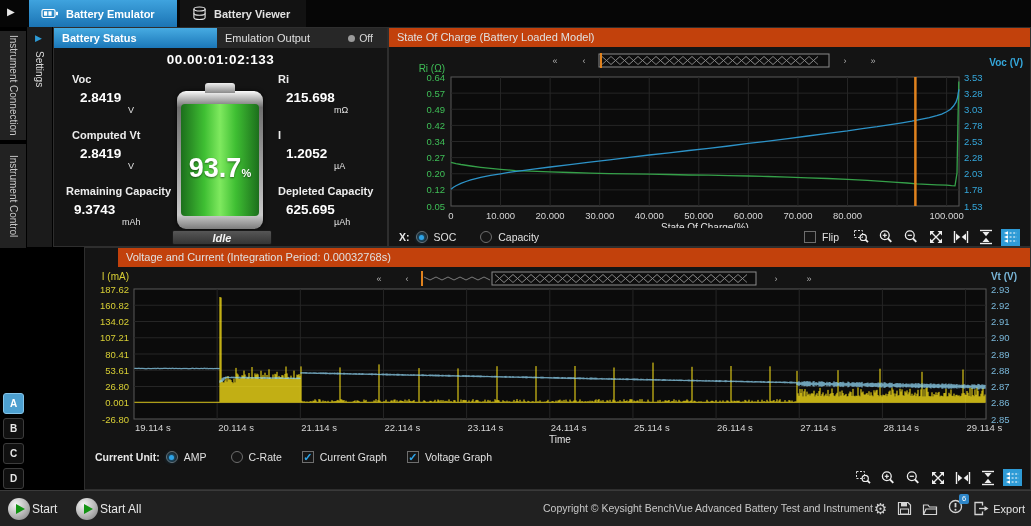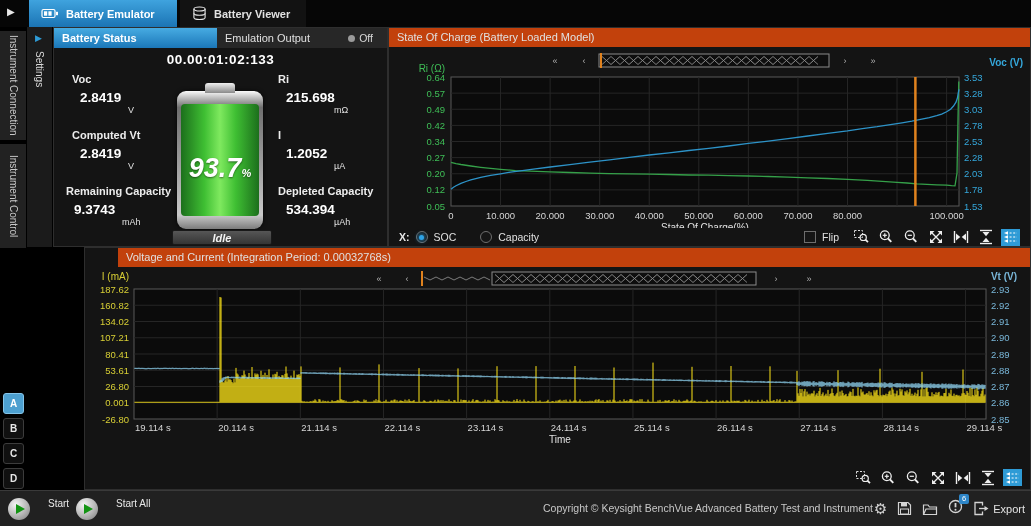--- a/index.html
+++ b/index.html
@@ -46,21 +46,21 @@
           color:#fff;font-size:11px;font-weight:bold;line-height:20px;padding-left:8px;}
   .bs-out{margin-left:8px;font-size:11px;color:#e0e0e0;}
   .bs-off{margin-left:auto;margin-right:14px;display:flex;align-items:center;gap:4px;font-size:10.5px;color:#d8d8d8;}
   .offdot{width:7px;height:7px;border-radius:50%;background:#9a9a9a;}
   .timer{position:absolute;left:0;top:24px;width:100%;text-align:center;
          font-size:13.5px;font-weight:bold;color:#fff;letter-spacing:.5px;}
   .metric{position:absolute;}
   .m-label{font-size:11px;font-weight:bold;color:#ececec;white-space:nowrap;}
   .m-value{font-size:13.5px;font-weight:bold;color:#fff;padding-left:8px;margin-top:5px;}
   .m-unit{font-size:9px;color:#e0e0e0;padding-left:56px;margin-top:0px;}
-  .battery{position:absolute;left:123px;top:55px;width:86px;height:146px;font-style:italic;}
+  .battery{position:absolute;left:123px;top:55px;width:86px;height:146px;}
   .bat-nub{position:absolute;left:28px;top:0;width:30px;height:10px;border-radius:3px 3px 0 0;
            background:linear-gradient(180deg,#f0f0f0,#8a8a8a);}
   .bat-body{position:absolute;left:0;top:8px;width:86px;height:138px;border-radius:9px;
            background:linear-gradient(180deg,#fafafa 0%,#9b9b9b 8%,#6f6f6f 12%,#c9c9c9 90%,#7c7c7c 100%);
            box-shadow:0 0 4px rgba(0,0,0,.8);}
   .bat-green{position:absolute;left:4px;top:13px;right:4px;bottom:13px;border-radius:4px;
            background:linear-gradient(90deg,#1c6f1c 0%,#3fbf33 30%,#7fe95f 50%,#3fbf33 70%,#1c6f1c 100%);}
   .bat-pct{position:absolute;left:0;top:56%;width:100%;transform:translateY(-50%);
            text-align:center;color:#fff;font-size:27px;font-weight:bold;text-shadow:0 1px 2px rgba(0,0,0,.5);}
   .bat-pct .u{font-size:11px;font-weight:bold;}
@@ -86,21 +86,21 @@
   .cbx{width:12px;height:12px;border:1px solid #6e6e6e;background:#161616;color:#2ea3e6;
         font-size:11px;font-weight:bold;line-height:10px;text-align:center;}
   .cbx.on::after{content:"✓";}
   .tools{display:flex;align-items:center;}
   .ztool{width:19px;height:17px;display:inline-flex;align-items:center;justify-content:center;margin-left:6px;}
   .ztool.sel{background:#2e9bd6;}
   .vc-tools{position:absolute;right:8px;top:221px;display:flex;align-items:center;}
 
   
   .bottombar{position:absolute;left:0;top:490px;width:1031px;height:36px;background:#212121;border-top:1px solid #3a3a3a;}
-  .startgrp{position:absolute;top:7px;display:flex;align-items:flex-start;gap:18px;font-size:10px;color:#e8e8e8;}
+  .startgrp{position:absolute;top:7px;display:flex;align-items:center;gap:2px;font-size:12px;color:#e8e8e8;}
   .play-btn{width:22px;height:22px;border-radius:50%;
         background:radial-gradient(circle at 35% 30%,#f4f4f4,#b5b5b5 55%,#787878);
         display:flex;align-items:center;justify-content:center;}
   .play-tri{width:0;height:0;border-top:5px solid transparent;border-bottom:5px solid transparent;
         border-left:9px solid #139413;margin-left:3px;}
   .copyright{position:absolute;left:543px;top:11px;font-size:10.5px;color:#c8c8c8;}
   .sysicons{position:absolute;right:6px;top:8px;display:flex;align-items:center;gap:10px;}
   .gear{font-size:15px;color:#d4d4d4;line-height:18px;}
   .alertwrap{position:relative;}
   .badge{position:absolute;right:-6px;top:-5px;min-width:10px;height:10px;background:#2e86c8;border-radius:2px;
@@ -179,21 +179,21 @@
       <div class="m-value">1.2052</div>
       <div class="m-unit">µA</div>
     </div>
     <div class="metric" style="left:12px;top:157px">
       <div class="m-label">Remaining Capacity</div>
       <div class="m-value">9.3743</div>
       <div class="m-unit">mAh</div>
     </div>
     <div class="metric" style="left:224px;top:157px">
       <div class="m-label">Depleted Capacity</div>
-      <div class="m-value">534.394</div>
+      <div class="m-value">625.695</div>
       <div class="m-unit">µAh</div>
     </div>
 
     <div class="battery">
       <div class="bat-body">
         <div class="bat-green"></div>
         <div class="bat-pct">
           <span>93.7</span><span class="u">%</span>
         </div>
       </div>
@@ -2097,20 +2097,31 @@
         <text x="294" y="15" fill="#b0b0b0" font-size="9" text-anchor="middle">«</text>
         <text x="322" y="15" fill="#b0b0b0" font-size="9" text-anchor="middle">‹</text>
         <text x="691" y="15" fill="#b0b0b0" font-size="9" text-anchor="middle">›</text>
         <text x="724" y="15" fill="#b0b0b0" font-size="9" text-anchor="middle">»</text>
         <rect x="407" y="5" width="264" height="13" fill="#0e0e0e" stroke="#8a8a8a"></rect>
         <path d="M410 7.5 L419 15.5 L428 7.5 L437 15.5 L446 7.5 L455 15.5 L464 7.5 L473 15.5 L482 7.5 L491 15.5 L500 7.5 L509 15.5 L518 7.5 L527 15.5 L536 7.5 L545 15.5 L554 7.5 L563 15.5 L572 7.5 L581 15.5 L590 7.5 L599 15.5 L608 7.5 L617 15.5 L626 7.5 L635 15.5 L644 7.5 L653 15.5 L662 7.5 " fill="none" stroke="#9a9a9a" stroke-width="0.9"></path>
         <path d="M410 15.5 L419 7.5 L428 15.5 L437 7.5 L446 15.5 L455 7.5 L464 15.5 L473 7.5 L482 15.5 L491 7.5 L500 15.5 L509 7.5 L518 15.5 L527 7.5 L536 15.5 L545 7.5 L554 15.5 L563 7.5 L572 15.5 L581 7.5 L590 15.5 L599 7.5 L608 15.5 L617 7.5 L626 15.5 L635 7.5 L644 15.5 L653 7.5 L662 15.5 " fill="none" stroke="#8a8a8a" stroke-width="0.9"></path>
         <path d="M339 10 L345 13 L351 10 L357 13 L363 10 L369 13 L375 10 L381 13 L387 10 L393 13 L399 10 L405 13 " fill="none" stroke="#888" stroke-width="0.9"></path>
         <line x1="337" y1="4" x2="337" y2="19" stroke="#e0821e" stroke-width="2"></line>
       </svg>
+    <div class="panel-controls">
+      <span class="ctl-label">Current Unit:</span>
+      <span class="radio on"></span>
+      <span class="ctl-text">AMP</span>
+      <span class="radio" style="margin-left:18px"></span>
+      <span class="ctl-text">C-Rate</span>
+      <span class="cbx on" style="margin-left:14px"></span>
+      <span class="ctl-text">Current Graph</span>
+      <span class="cbx on" style="margin-left:14px"></span>
+      <span class="ctl-text">Voltage Graph</span>
+    </div>
     <div class="vc-tools tools">
         <span class="ztool">
           <svg width="16" height="16" viewBox="0 0 16 16">
             <rect x="1.5" y="1.5" width="8" height="7" fill="none" stroke="#ddd" stroke-width="1" stroke-dasharray="2 1.5"></rect>
             <circle cx="10.2" cy="8.4" r="3.1" fill="none" stroke="#eee" stroke-width="1.2"></circle>
             <line x1="12.4" y1="10.6" x2="15" y2="13.2" stroke="#eee" stroke-width="1.7"></line>
           </svg>
         </span>
         <span class="ztool">
           <svg width="16" height="16" viewBox="0 0 16 16">

